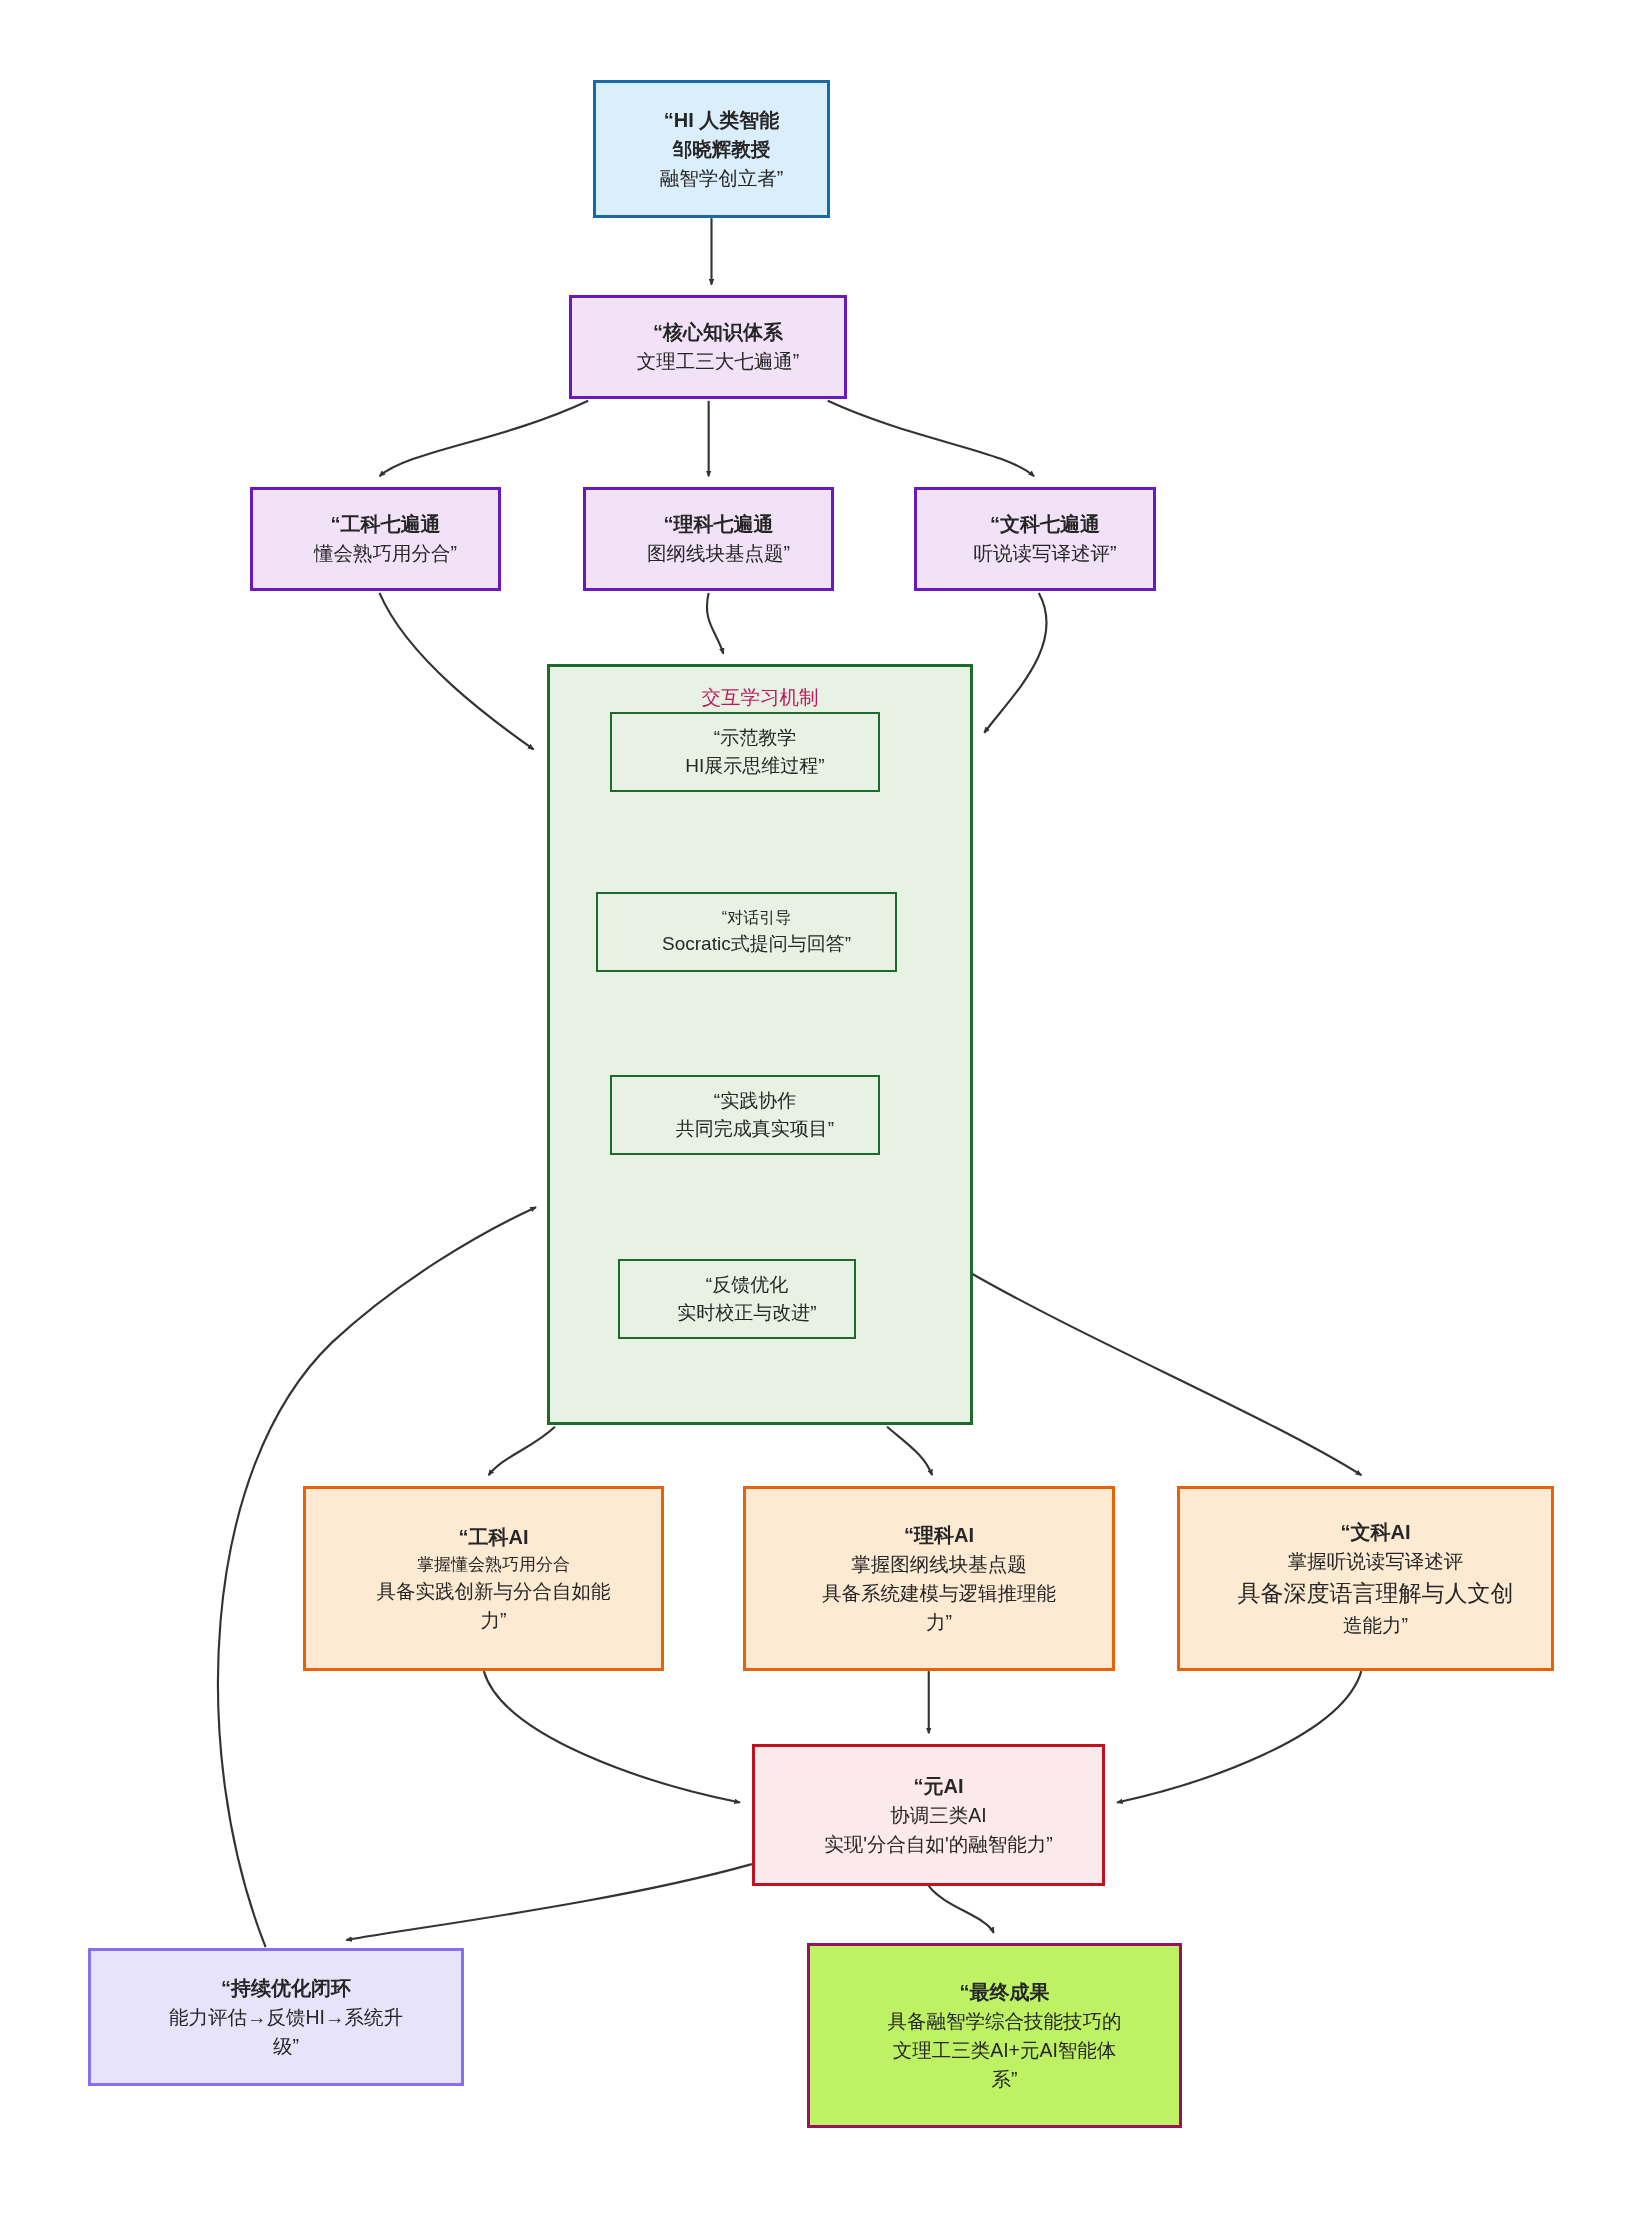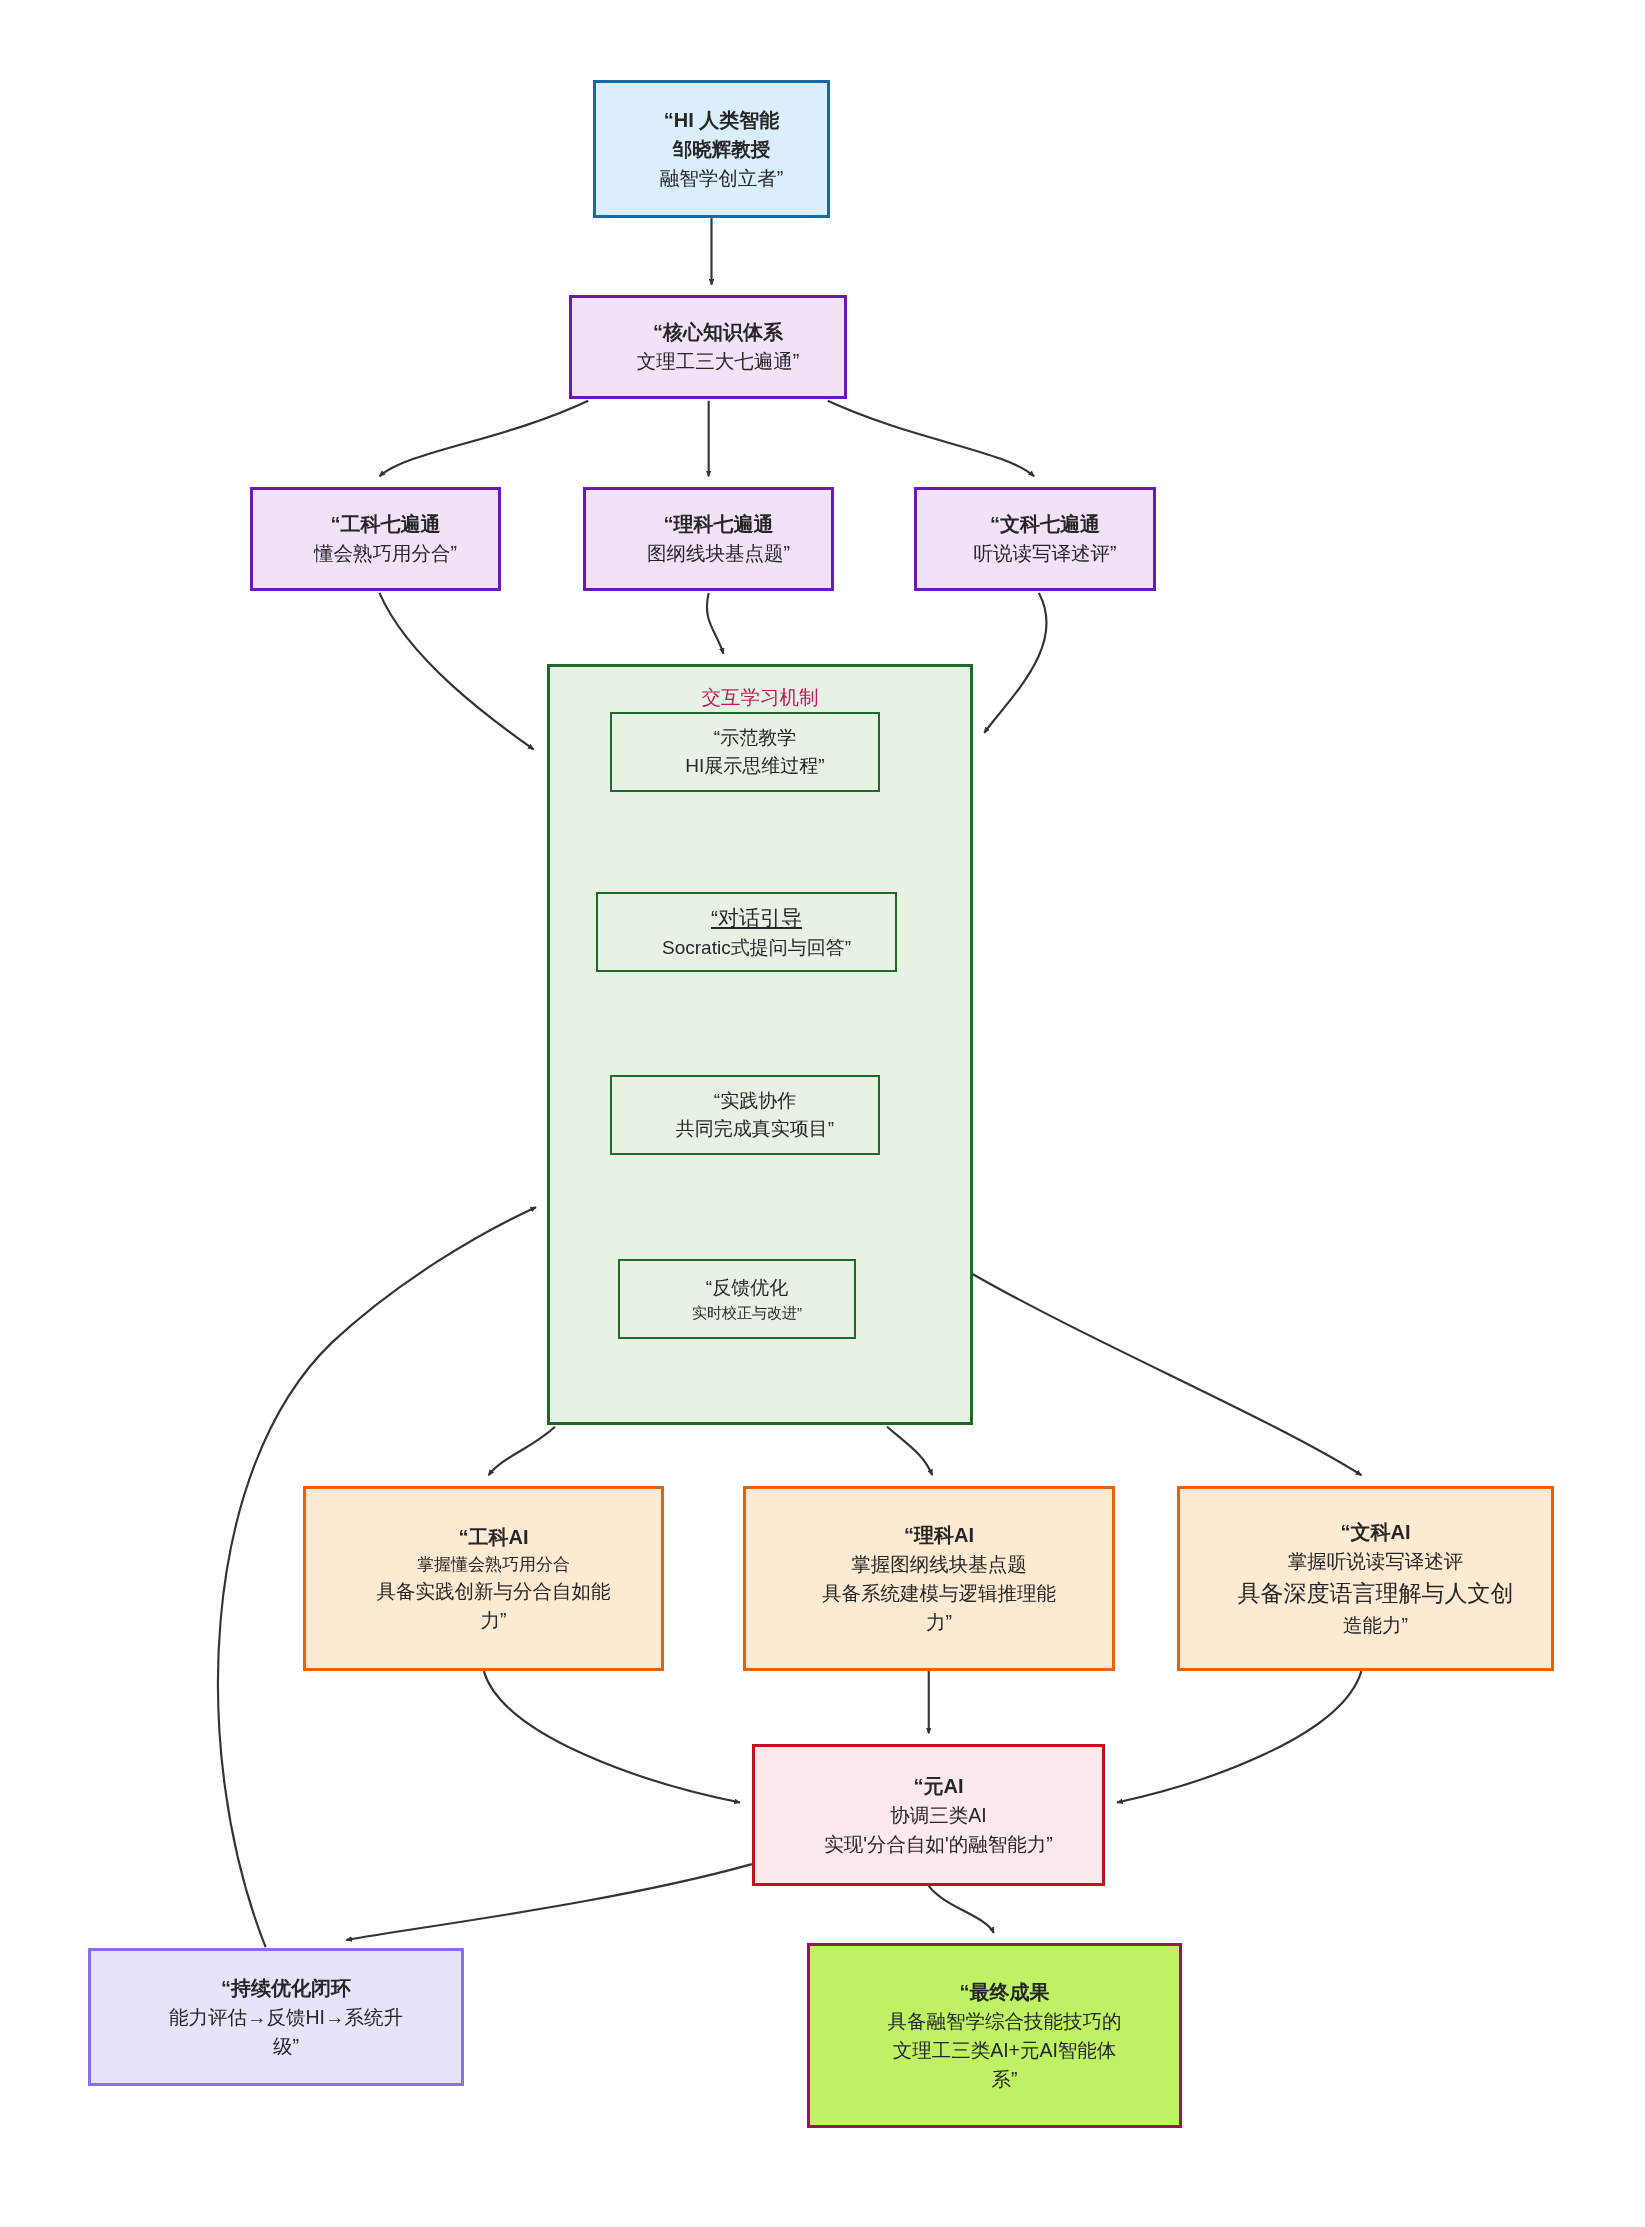--- a/index.html
+++ b/index.html
@@ -71,32 +71,32 @@
   <div class="node green-sub" style="left:547px;top:664px;width:426px;height:761px;justify-content:flex-start;">
     <div class="sub-title" style="top:17px;font-size:19.5px;">交互学习机制</div>
   </div>
 
   <div class="node green-box" style="left:610px;top:712px;width:270px;height:80px;">
     <span class="ln" style="font-size:19px;">“示范教学</span>
     <span class="ln" style="font-size:19px;">HI展示思维过程”</span>
   </div>
 
   <div class="node green-box" style="left:596px;top:892px;width:301px;height:80px;">
-    <span class="ln" style="font-size:21px;text-decoration:underline;">“对话引导</span>
+    <span class="ln" style="font-size:16px;">“对话引导</span>
     <span class="ln" style="font-size:19px;">Socratic式提问与回答”</span>
   </div>
 
   <div class="node green-box" style="left:610px;top:1075px;width:270px;height:80px;">
     <span class="ln" style="font-size:19px;">“实践协作</span>
     <span class="ln" style="font-size:19px;">共同完成真实项目”</span>
   </div>
 
   <div class="node green-box" style="left:618px;top:1259px;width:238px;height:80px;">
     <span class="ln" style="font-size:19px;">“反馈优化</span>
-    <span class="ln" style="font-size:15px;">实时校正与改进”</span>
+    <span class="ln" style="font-size:19px;">实时校正与改进”</span>
   </div>
 
   <div class="node blue" style="left:593px;top:80px;width:237px;height:138px;">
     <span class="ln b" style="font-size:20px;">“HI 人类智能</span>
     <span class="ln" style="font-size:19.5px;font-weight:bold;">邹晓辉教授</span>
     <span class="ln" style="font-size:19.5px;">融智学创立者”</span>
   </div>
 
   <div class="node purple" style="left:569px;top:295px;width:278px;height:104px;">
     <span class="ln b" style="font-size:20px;">“核心知识体系</span>

